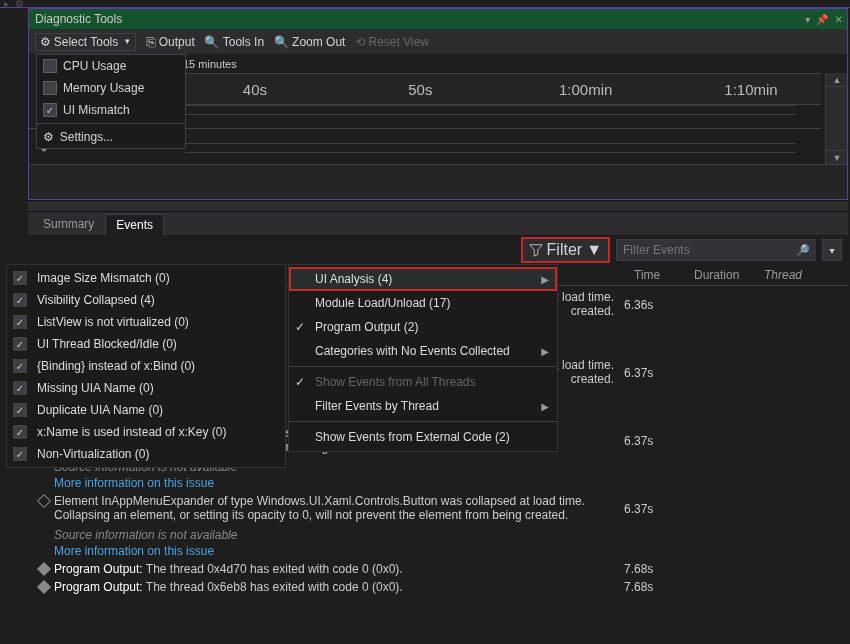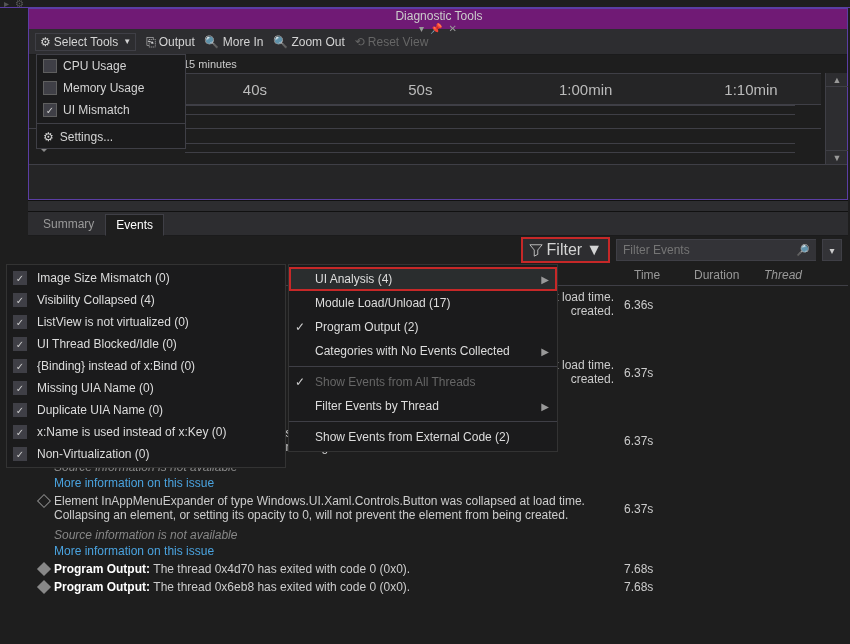--- a/index.html
+++ b/index.html
@@ -1,20 +1,20 @@
 <!DOCTYPE html>
 <html><head>
 <meta charset="utf-8">
 <style>
 * { margin: 0; padding: 0; box-sizing: border-box; }
 body { font-family: "Segoe UI", sans-serif; font-size: 12px; background: #1e1e1e; color: #d4d4d4; width: 850px; height: 644px; overflow: hidden; position: relative; }
 .topbar { height: 8px; background: #1e1e1e; border-bottom: 1px solid #5b3ea4; display: flex; align-items: center; padding-left: 4px; gap: 6px; }
 .topbar .icon { color: #555; font-size: 10px; }
 .panel { position: absolute; left: 28px; right: 2px; top: 8px; border: 1px solid #5b3ea4; background: #252526; }
-.panel-header { height: 20px; background: #701a75; display: flex; align-items: center; padding: 0 4px; flex-direction: column; }
+.panel-header { height: 20px; background: #14532d; display: flex; align-items: center; padding: 0 4px; }
 .panel-header .title { flex: 1; color: #ccc; font-size: 12px; padding-left: 2px; }
 .panel-header .wicons { display: flex; gap: 6px; color: #999; }
 .panel-header .wicons span { cursor: pointer; font-size: 10px; }
 .toolbar { height: 26px; background: #2d2d30; display: flex; align-items: center; padding: 0 6px; gap: 10px; border-bottom: 1px solid #1b1b1c; }
 .toolbar .btn { display: flex; align-items: center; gap: 3px; cursor: pointer; font-size: 12px; color: #d4d4d4; }
 .toolbar .btn.disabled { color: #666; }
 .toolbar .dd-arrow { font-size: 8px; margin-left: 2px; }
 .select-tools { border: 1px solid #3f3f46; padding: 1px 4px; }
 .dropdown-menu { position: absolute; left: 36px; top: 54px; z-index: 20; background: #1b1b1c; border: 1px solid #3f3f46; width: 150px; }
 .dropdown-menu .mi { display: flex; align-items: center; height: 22px; padding: 0 6px; gap: 6px; cursor: pointer; font-size: 12px; }
@@ -53,21 +53,21 @@
 .cols { height: 22px; display:flex; align-items:center; padding:0 6px; color:#999; font-size:12px; border-bottom:1px solid #3f3f46; }
 .cols .c1 { width: 600px; }
 .cols .c2 { width: 60px; }
 .cols .c3 { width: 70px; }
 .cols .c4 { flex:1;font-style:italic; }
 
 .events { flex:1; overflow:hidden; padding:2px 6px; }
 .event-row { display:flex; align-items:flex-start; padding: 2px 0; }
 .event-row .glyph { width:20px; display:inline-flex; justify-content:center; padding-top:2px;}
 .event-row .body { width: 570px; padding-right:10px; }
-.event-row .body .hdr { color:#fff; font-weight:700; font-size:12px; }
+.event-row .body .hdr { color:#fff; font-weight:400; font-size:12px; }
 .event-row .body .txt { color:#ccc; font-size:12px; }
 .event-row .body .src { color:#888; font-style:italic; font-size:12px; padding-top:2px; }
 .event-row .body .link { color:#4aa3df; font-size:12px; padding-top:2px; cursor:pointer; }
 .event-row .time { width:60px; font-size:12px; color:#ccc; padding-top:8px; }
 
 .filter-menu { position:absolute; left:288px; top:264px; z-index:50; background:#1b1b1c; border:1px solid #333; width:270px; padding:2px 0; }
 .filter-menu .mi { display:flex; align-items:center; height:24px; padding:0 8px 0 26px; gap:8px; cursor:pointer; font-size:12px; color:#ddd; position:relative; }
 .filter-menu .mi .chk { position:absolute; left:6px; font-size:12px; color:#ccc; }
 .filter-menu .mi.sub .arrow { margin-left:auto; font-size:10px; color:#999; }
 .filter-menu .mi.disabled { color:#666; }
@@ -103,21 +103,21 @@
       <span>⚙</span>
       <span>Select Tools</span>
       <span class="dd-arrow">▼</span>
     </div>
     <div class="btn">
       <span>⎘</span>
       <span>Output</span>
     </div>
     <div class="btn">
       <span>🔍</span>
-      <span>More In</span>
+      <span>Tools In</span>
     </div>
     <div class="btn">
       <span>🔍</span>
       <span>Zoom Out</span>
     </div>
     <div class="btn disabled">
       <span>⟲</span>
       <span>Reset View</span>
     </div>
   </div>

